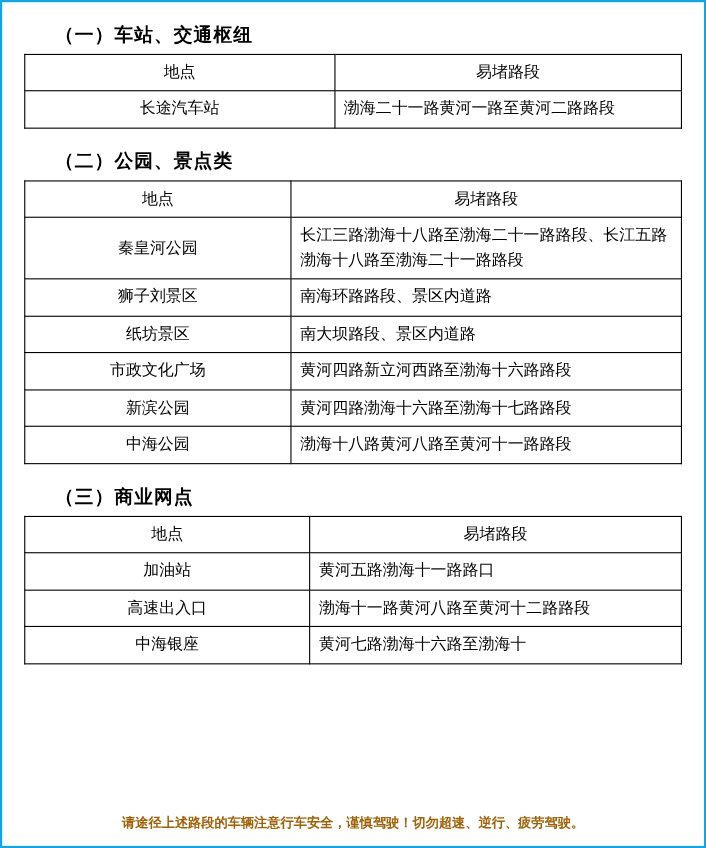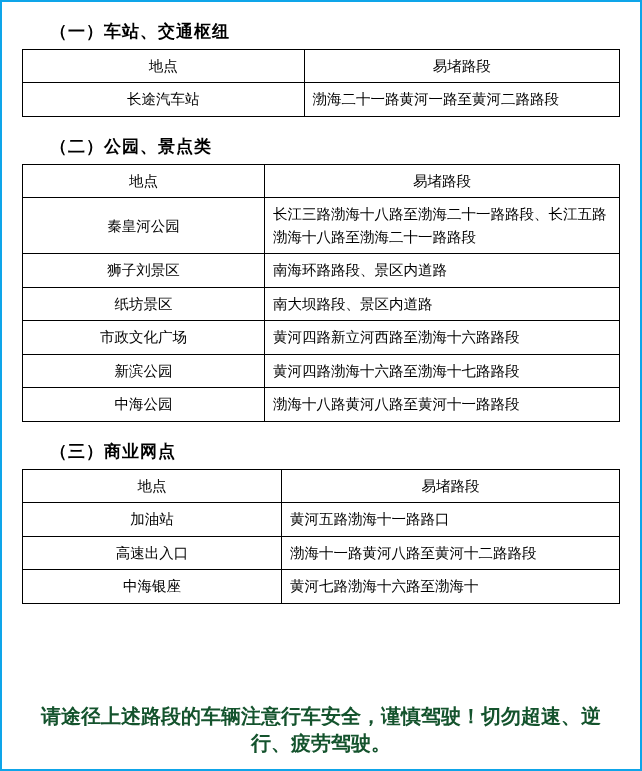--- a/index.html
+++ b/index.html
@@ -61,23 +61,23 @@
 
   .sec3 td.place { width: 43%; }
   .sec3 td.road { width: 57%; }
 
   .spacer {
     height: 14px;
   }
   .footer {
     margin-top: auto;
     text-align: center;
-    color: #14532d;
+    color: #a16207;
     font-weight: bold;
-    font-size: 20px;
+    font-size: 12px;
     padding-top: 12px;
     padding-bottom: 2px;
     letter-spacing: 0px;
   }
 </style>
 </head>
 <body>
 
 <div class="page">
 

